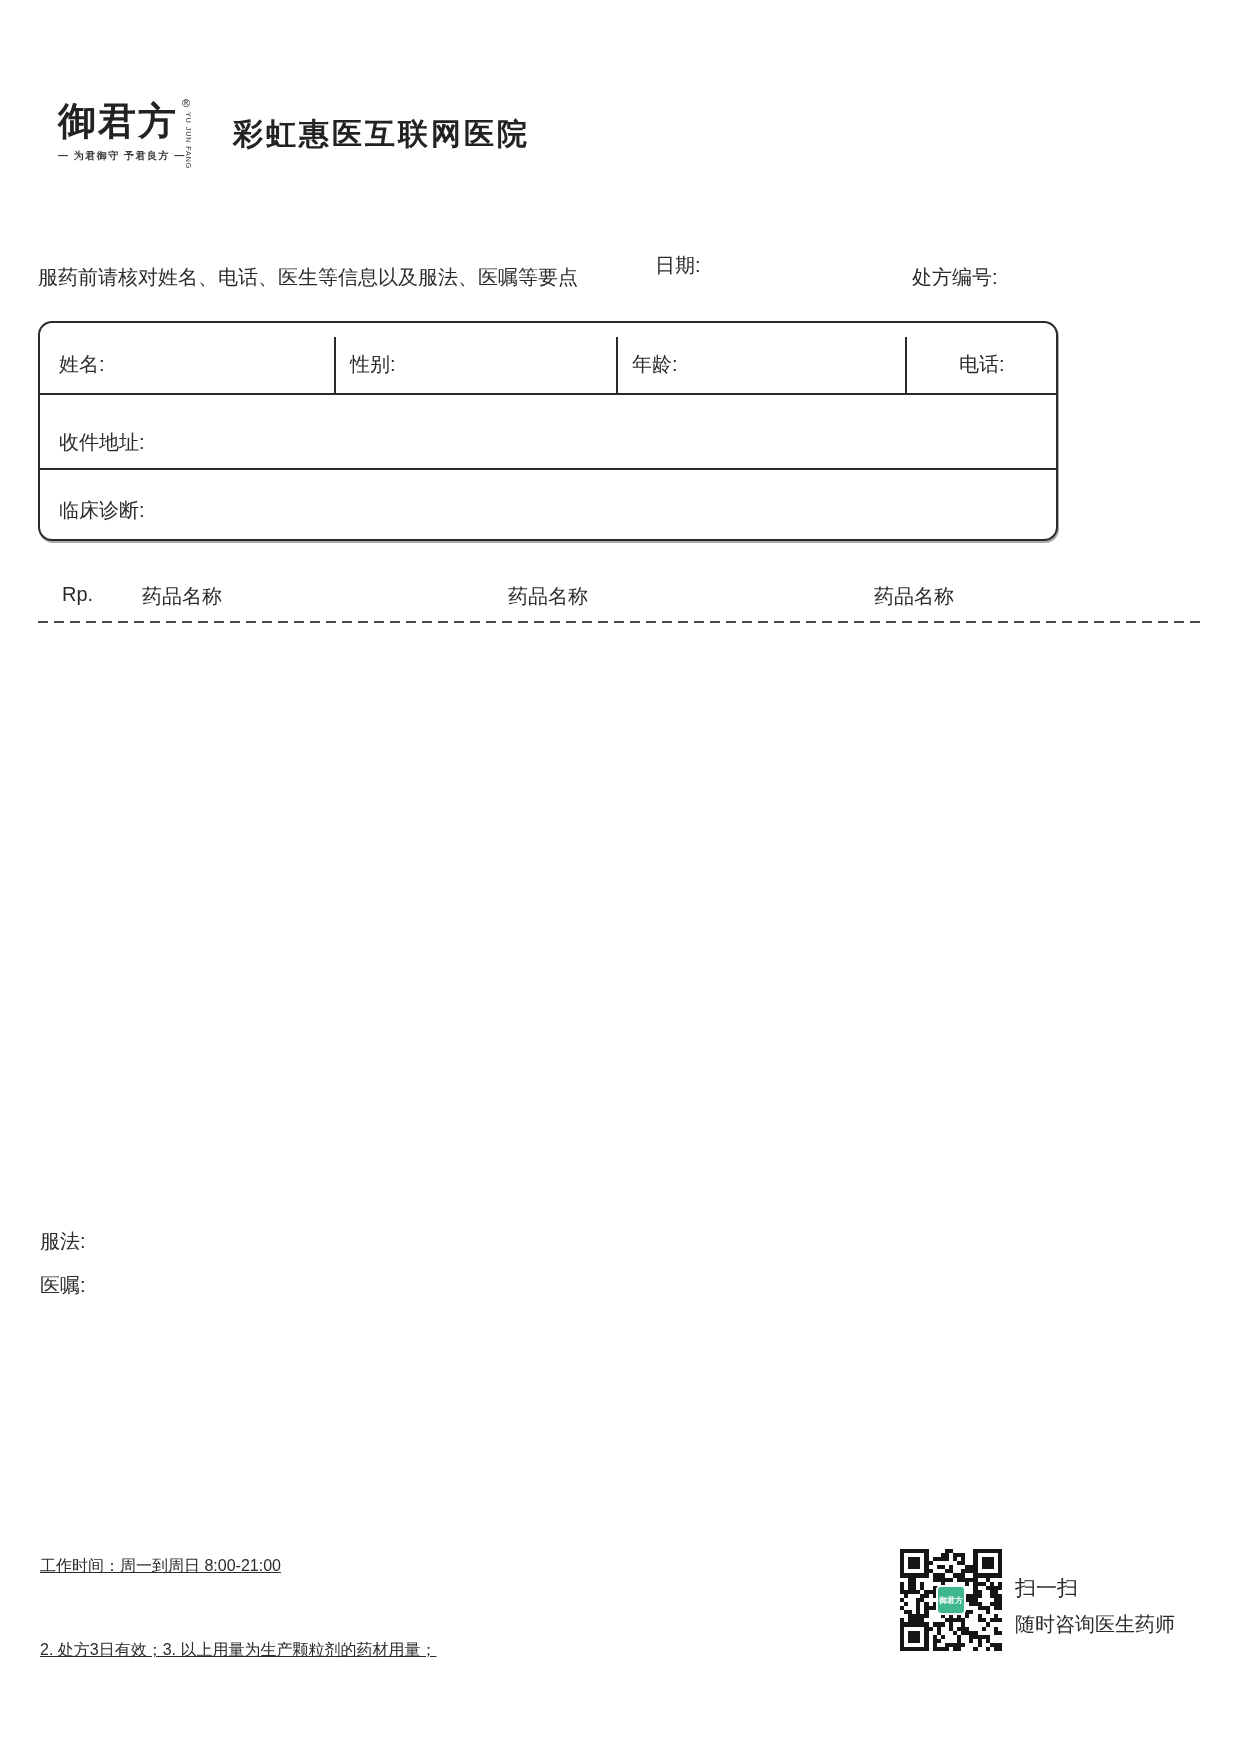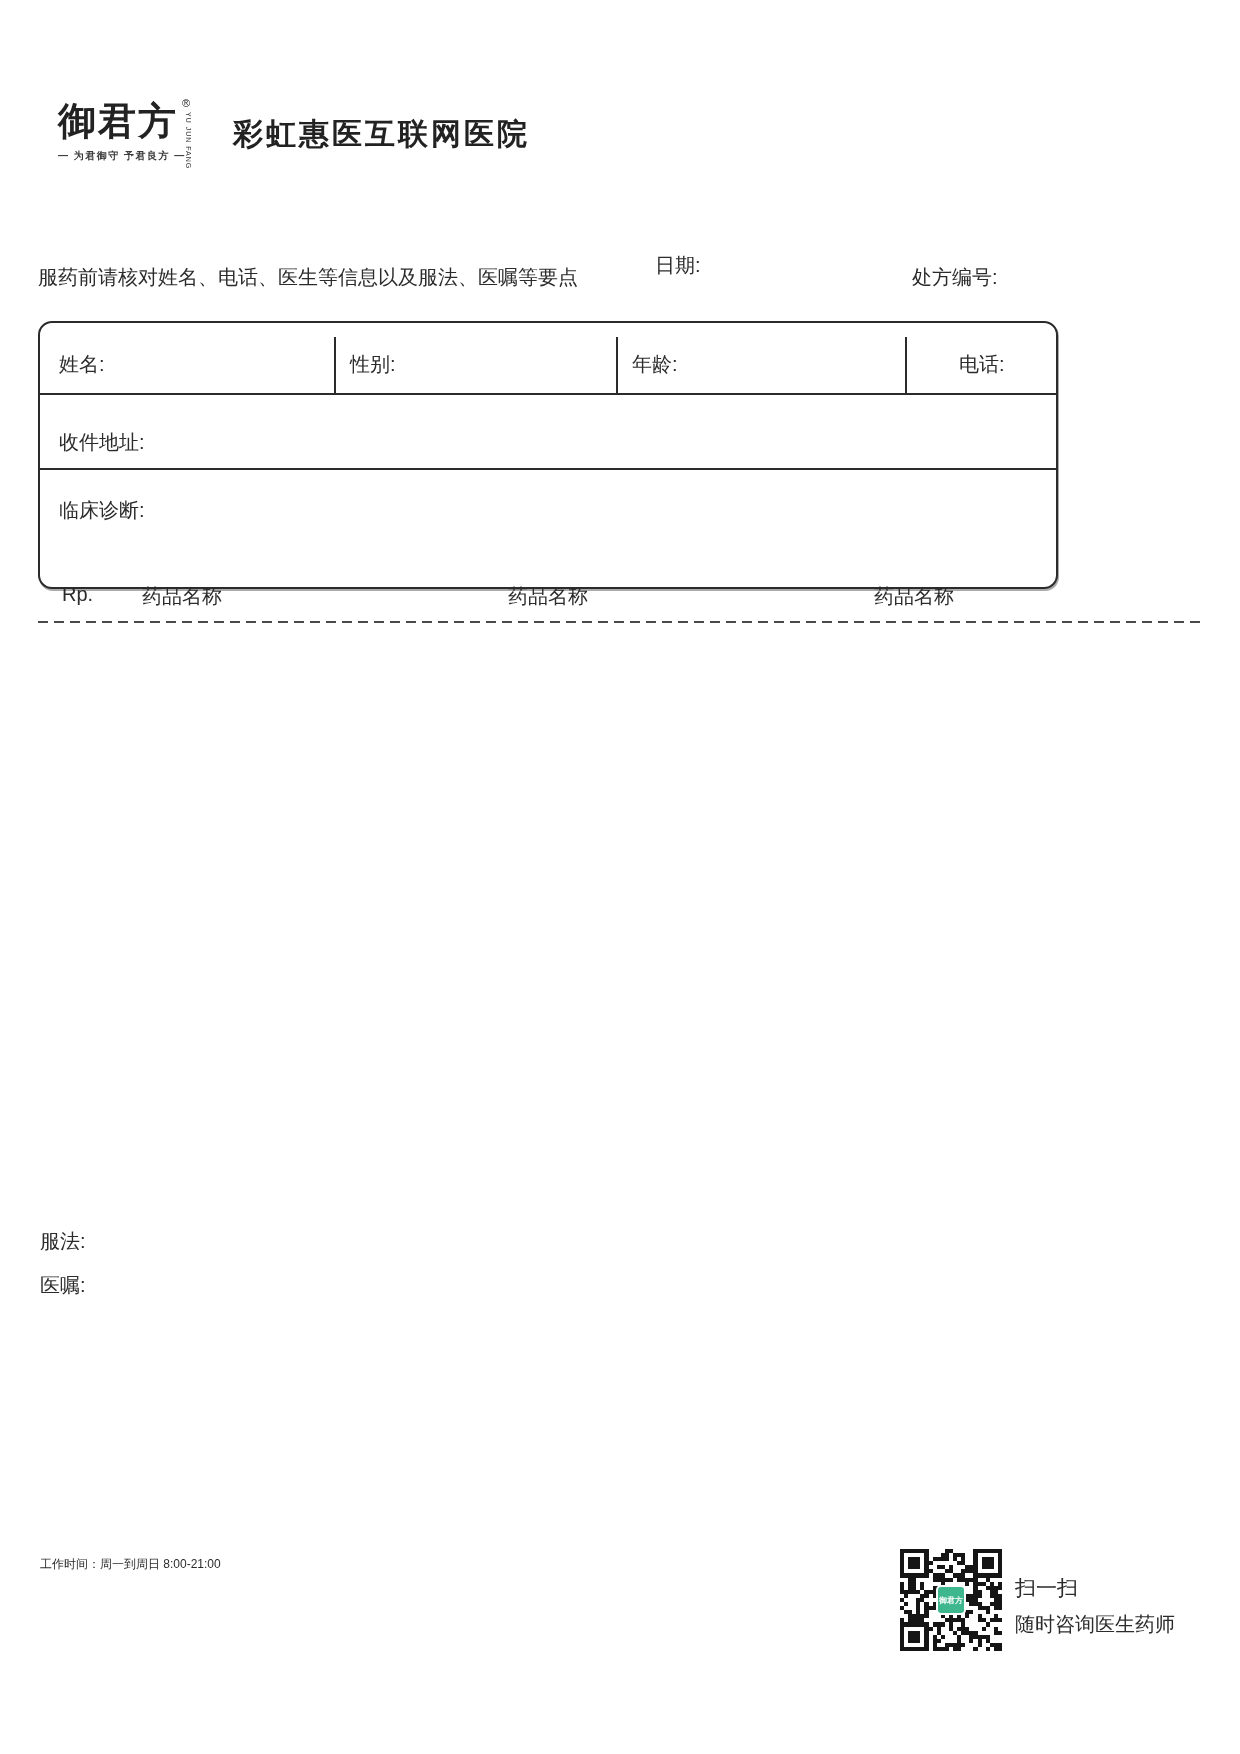--- a/index.html
+++ b/index.html
@@ -15,21 +15,21 @@
   .logo-side { left:185px; top:112px; font-size:7px; writing-mode:vertical-rl; letter-spacing:1px; color:#333; }
   .tagline { left:58px; top:149px; font-size:10px; letter-spacing:1.5px; color:#3a3a3a; font-weight:600; white-space:nowrap; }
   .hospital { left:233px; top:119px; font-size:30px; font-weight:900; letter-spacing:3px; line-height:1; color:#222; }
 
   
   .notice { left:38px; top:264px; font-size:20px; }
   .date-label { left:655px; top:252px; font-size:20px; }
   .rxno-label { left:912px; top:264px; font-size:20px; }
 
   
-  .patient-box { left:38px; top:321px; width:1020px; height:268px;
+  .patient-box { left:38px; top:321px; width:1020px; height:220px;
                  border:2px solid #2b2b2b; border-radius:14px;
                  box-shadow:1px 2px 0 rgba(43,43,43,.4); background:#fff; }
   .patient-box .v { position:absolute; top:14px; height:56px; width:2px; background:#2b2b2b; }
   .v1 { left:294px; } .v2 { left:576px; } .v3 { left:865px; }
   .patient-box .h { position:absolute; left:0; right:0; height:2px; background:#2b2b2b; }
   .h1 { top:70px; } .h2 { top:145px; }
   .lbl { position:absolute; font-size:20px; color:#2b2b2b; white-space:nowrap; }
   .name-l { left:19px; top:28px; } .gender-l { left:310px; top:28px; }
   .age-l { left:592px; top:28px; } .phone-l { left:879px; top:28px;margin-left:40px; }
   .addr-l { left:19px; top:106px; } .diag-l { left:19px; top:174px; }
@@ -48,21 +48,21 @@
   
   .sig-box { left:38px; top:1329px; width:1020px; height:163px;
              border:2px solid #2b2b2b; border-radius:14px;
              box-shadow:1px 2px 0 rgba(43,43,43,.4); background:#fff; }
   .sig-box .sv { position:absolute; left:225px; top:0; bottom:0; width:2px; background:#2b2b2b; }
   .phys-l { left:19px; top:30px; } .rev-l { left:249px; top:32px; }
   .dose-l { left:517px; top:32px; } .fee-l { left:249px; top:104px; }
   .total-l { left:517px; top:104px; }
 
   
-  .fline { font-size:12px; white-space:nowrap; }
+  .fline { font-size:16px; white-space:nowrap;text-decoration:underline; }
   .f1 { left:40px; top:1556px; }
   .f2 { left:40px; top:1598px; }
   .f3 { left:40px; top:1640px; }
 
   
   .qr-grid { left:900px; top:1549px; width:102px; height:102px; display:grid;
              grid-template-columns:repeat(25,1fr); grid-template-rows:repeat(25,1fr); }
   .qr-logo { left:936px; top:1585px; width:30px; height:30px; border-radius:5px;
              border:2px solid #fff; display:flex; align-items:center; justify-content:center;
              color:#fff; font-size:8px; font-weight:bold; }
@@ -102,20 +102,21 @@
   <div class="abs col c1">药品名称</div>
   <div class="abs col c2">药品名称</div>
   <div class="abs col c3">药品名称</div>
   <div class="abs dash"></div>
 
   <div class="abs usage">服法:</div>
   <div class="abs advice">医嘱:</div>
 
 
   <div class="abs fline f1">工作时间：周一到周日 8:00-21:00</div>
+  <div class="abs fline f3">2. 处方3日有效；3. 以上用量为生产颗粒剂的药材用量；</div>
 
   <div class="abs qr-grid">
       <div style="background: rgb(21, 21, 21);"></div>
       <div style="background: rgb(21, 21, 21);"></div>
       <div style="background: rgb(21, 21, 21);"></div>
       <div style="background: rgb(21, 21, 21);"></div>
       <div style="background: rgb(21, 21, 21);"></div>
       <div style="background: rgb(21, 21, 21);"></div>
       <div style="background: rgb(21, 21, 21);"></div>
       <div></div>

